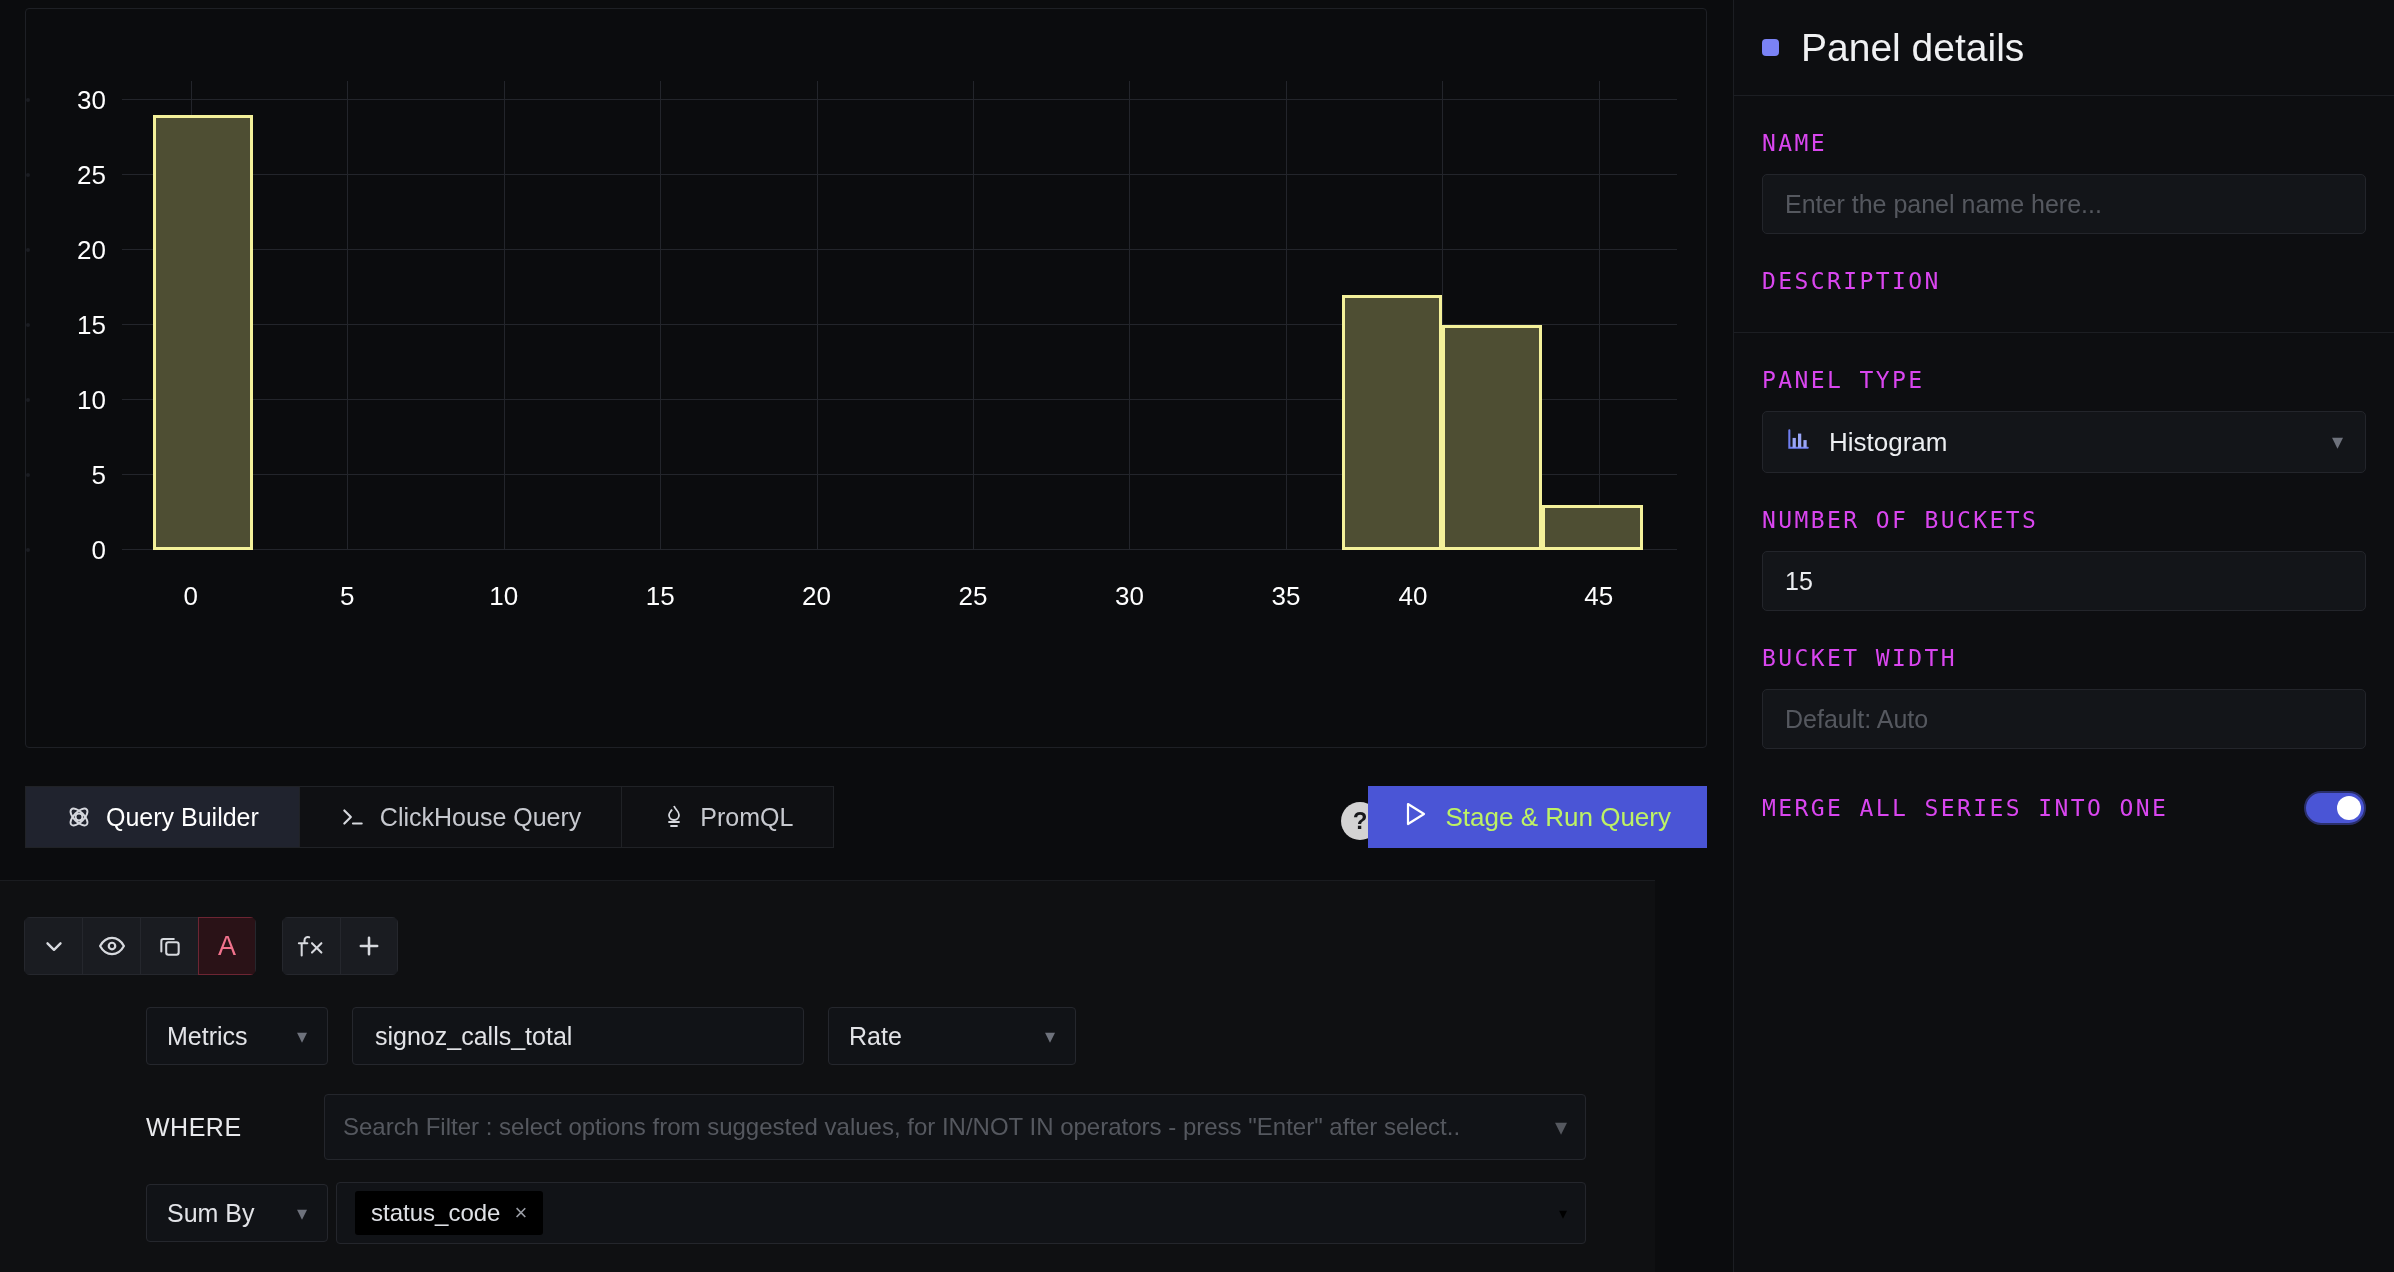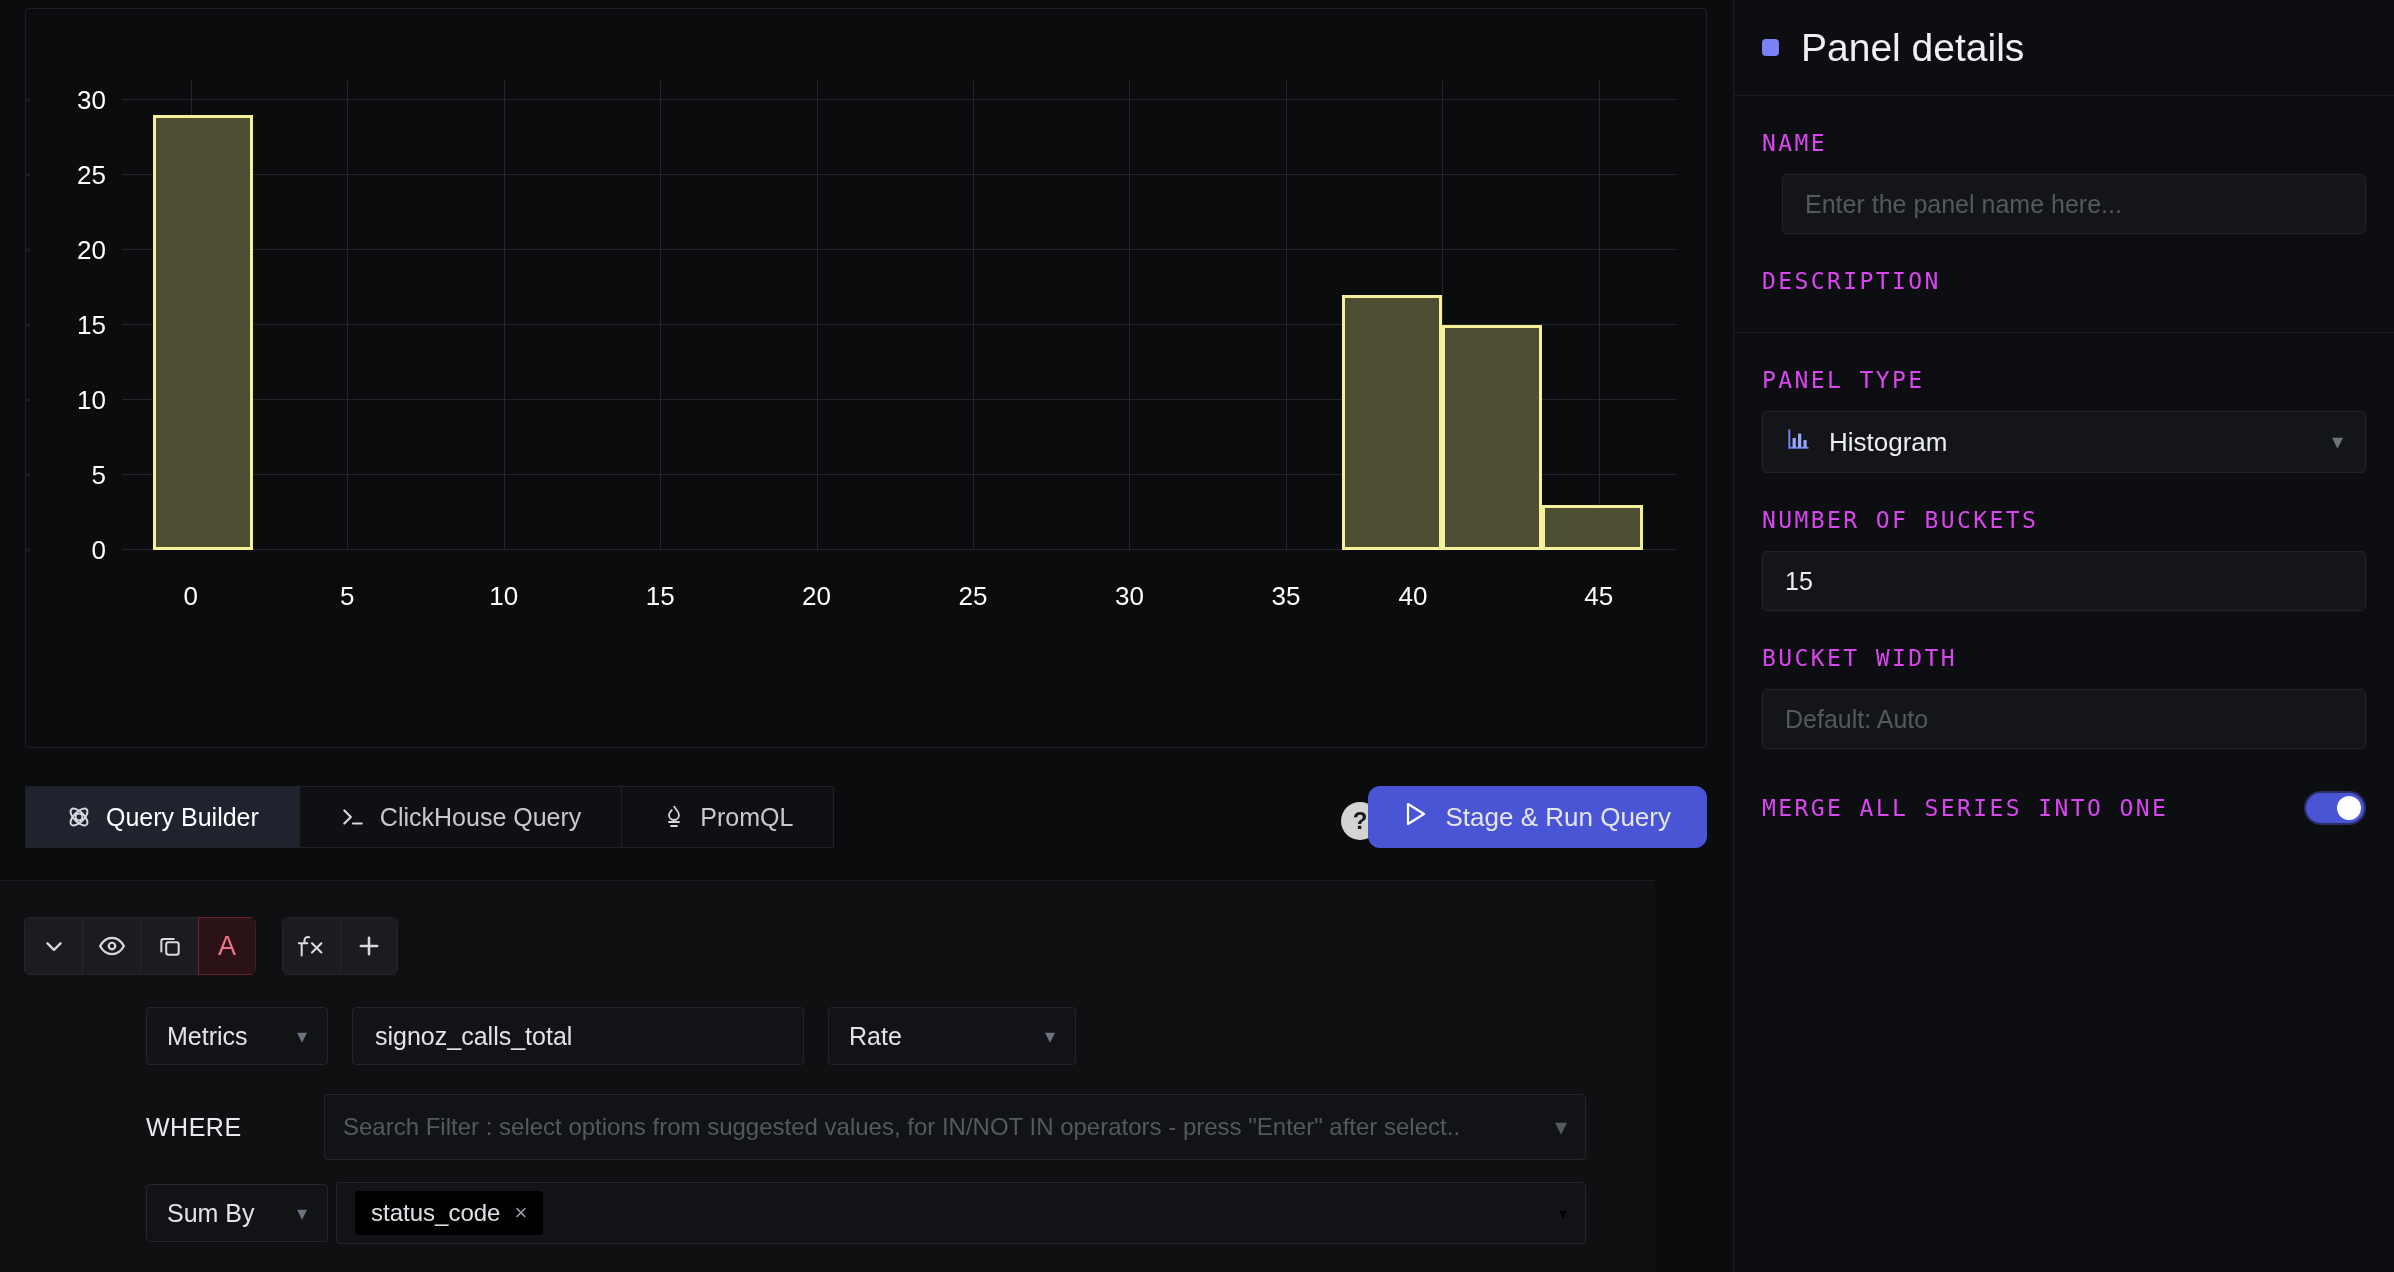--- a/index.html
+++ b/index.html
@@ -73,22 +73,22 @@
     position: absolute; right: 328px; top: 16px;
     width: 38px; height: 38px; border-radius: 50%;
     background: #d3d3d3; color: #17181b;
     font-size: 24px; font-weight: bold;
     display: flex; align-items: center; justify-content: center;
     cursor: pointer;
   }
   .run-btn {
     position: absolute; right: 0; top: 0;
     height: 62px; padding: 0 36px;
-    background: #4a55d6; color: #e5e5e5; font-size: 26px;
-    border: none; border-radius: 12px;
+    background: #4a55d6; color: #bef264; font-size: 26px;
+    border: none; border-radius: 0;
     display: flex; align-items: center; gap: 18px;
     cursor: pointer; white-space: nowrap;
   }
 
   
   .qb {
     position: absolute; left: 0; top: 880px;
     width: 1655px; height: 392px;
     background: #0f1012;
     border-top: 1px solid #1a1c20;
@@ -376,21 +376,21 @@
 
   <div class="right">
 
     <div class="panel-head">
       <span class="blue-sq"></span>
       <span class="panel-title">Panel details</span>
     </div>
 
     <div class="field" style="padding-top:34px;">
       <div class="flabel">NAME</div>
-      <div class="fin" style="height:60px; margin-top:18px;margin-left:20px;">
+      <div class="fin" style="height:60px; margin-top:18px;">
         <span>Enter the panel name here...</span>
       </div>
     </div>
 
     <div class="field" style="padding-top:34px;">
       <div class="flabel">DESCRIPTION</div>
     </div>
 
     <div class="divider" style="margin-top:38px;"></div>
 

